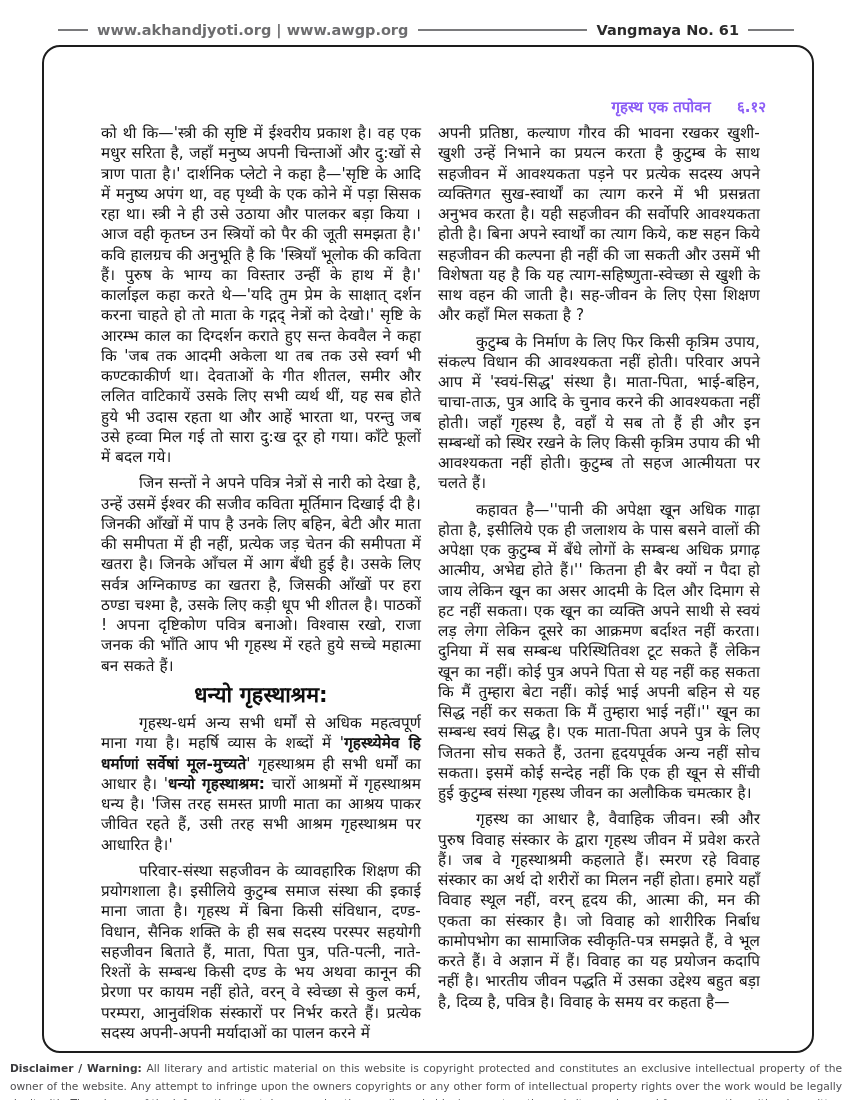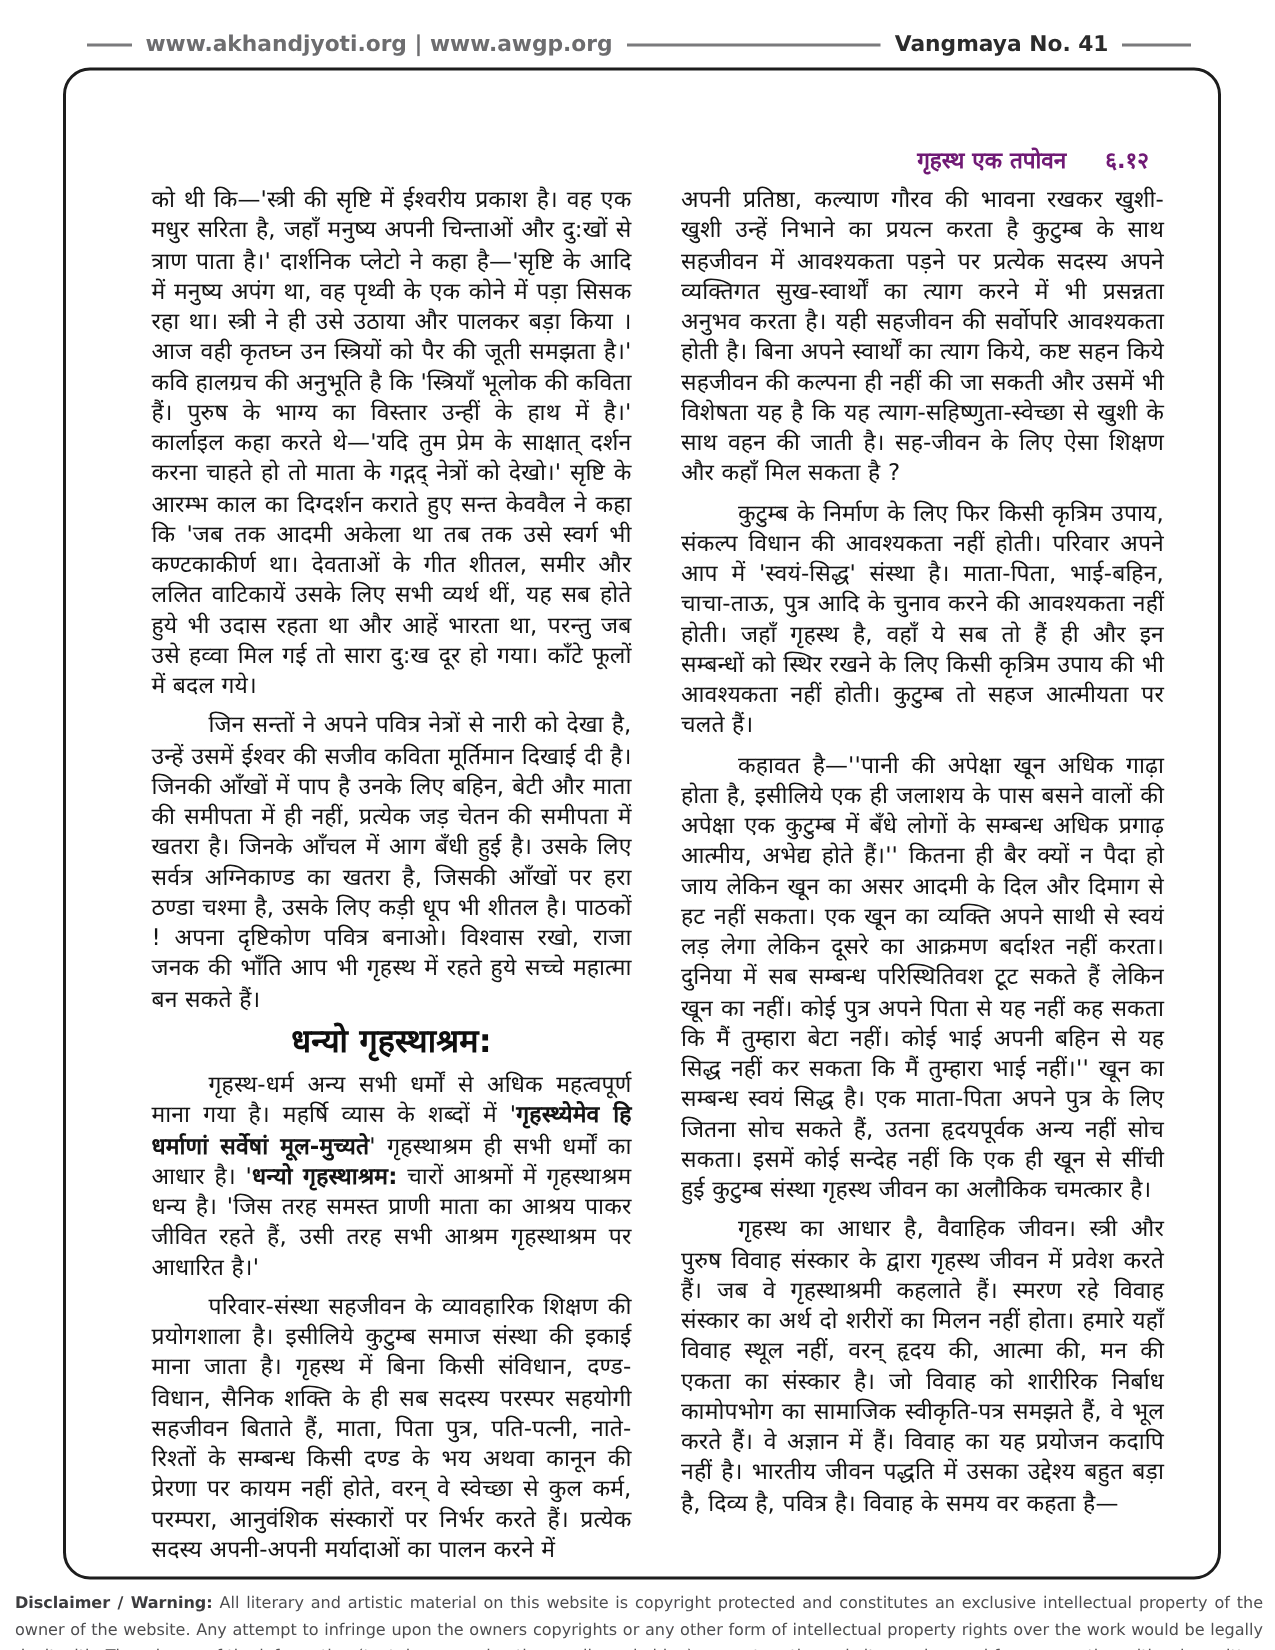--- a/index.html
+++ b/index.html
@@ -13,48 +13,48 @@
   .rule-a{width:30px;margin-right:9px;}
   .rule-b{flex:1;margin:0 10px;}
   .rule-c{width:46px;margin-left:9px;}
   .vangmaya{color:#2b2b2b;font-weight:bold;}
 
   
   .frame{position:absolute;left:42px;top:45px;width:768px;height:1004px;
          border:2.5px solid #1d1d1d;border-radius:18px;background:#ffffff;}
 
   .running-title{position:absolute;left:432px;top:96px;width:334px;text-align:right;
-                 font-weight:bold;font-size:15px;color:#701a75;}
+                 font-weight:bold;font-size:15px;color:#8b5cf6;}
   .running-title .pageno{display:inline-block;margin-left:26px;}
 
   .col{position:absolute;top:117px;width:332px;font-size:15.3px;line-height:20.25px;
        text-align:justify;color:#141414;letter-spacing:0.1px;}
   .col-left{left:95px;}
-  .col-right{left:448px;width:334px;}
+  .col-right{left:432px;width:334px;}
   .col p{margin:6px;}
   .indent{text-indent:38px;}
   .bold{font-weight:bold;}
 
   .section-heading{margin:9px 0 8px 0 !important;text-align:center;text-indent:0;
                    font-size:21.5px;font-weight:bold;color:#0f0f0f;}
 
   .footer{position:absolute;left:10px;right:8px;top:1060px;font-size:10.7px;line-height:17.5px;
           color:#4e4e50;text-align:justify;}
   .footer .label{font-weight:bold;color:#3c3c3e;margin-top:33px;}
 </style>
 </head>
 <body>
 
 <div class="page">
 
   <div class="site-header">
     <span class="rule rule-a"></span>
     <span>www.akhandjyoti.org | www.awgp.org</span>
     <span class="rule rule-b"></span>
-    <span class="vangmaya">Vangmaya No. 41</span>
+    <span class="vangmaya">Vangmaya No. 61</span>
     <span class="rule rule-c"></span>
   </div>
 
   <div class="frame"></div>
 
   <div class="running-title">
     <span>गृहस्थ एक तपोवन</span><span class="pageno">६.१२</span>
   </div>
 
   <div class="col col-left">

